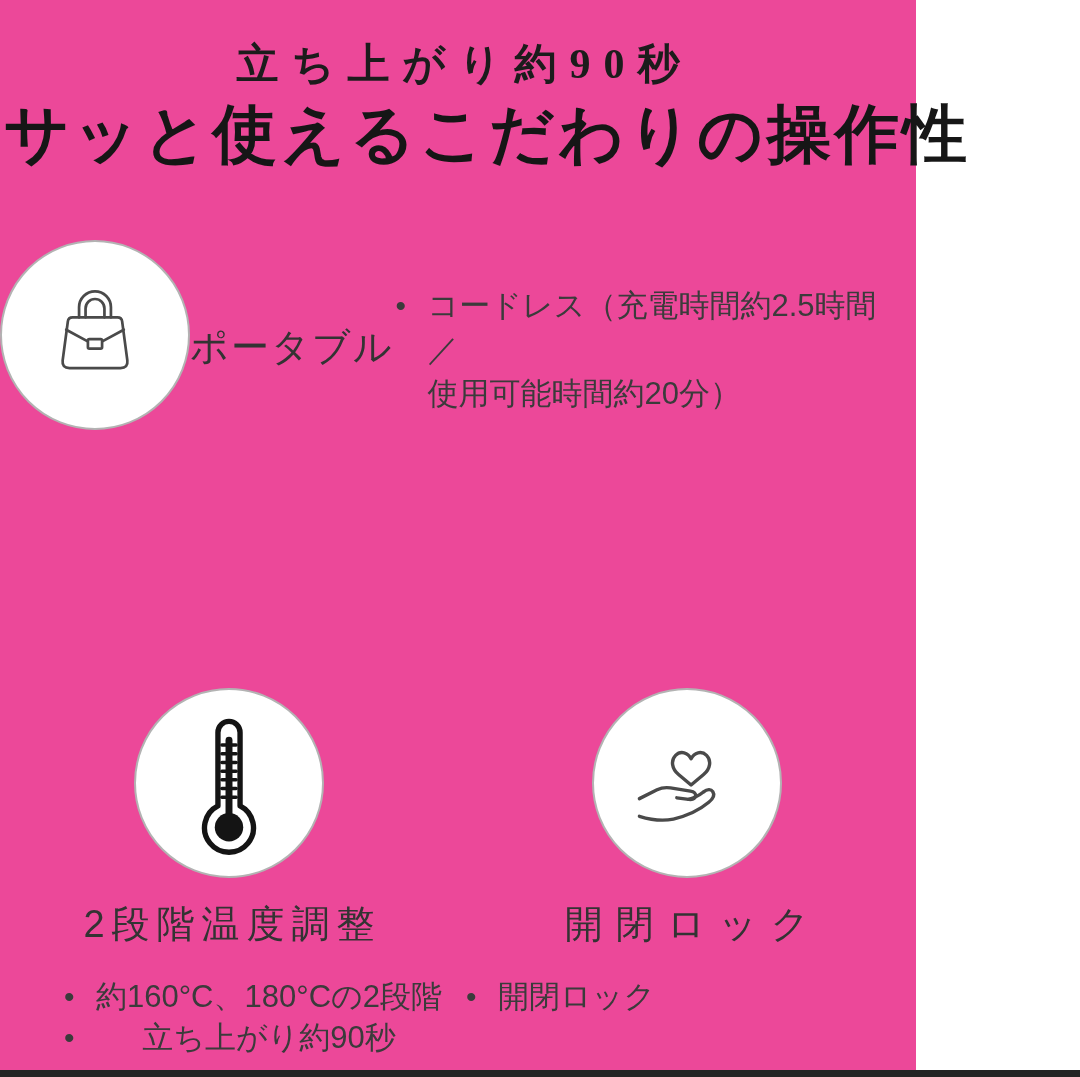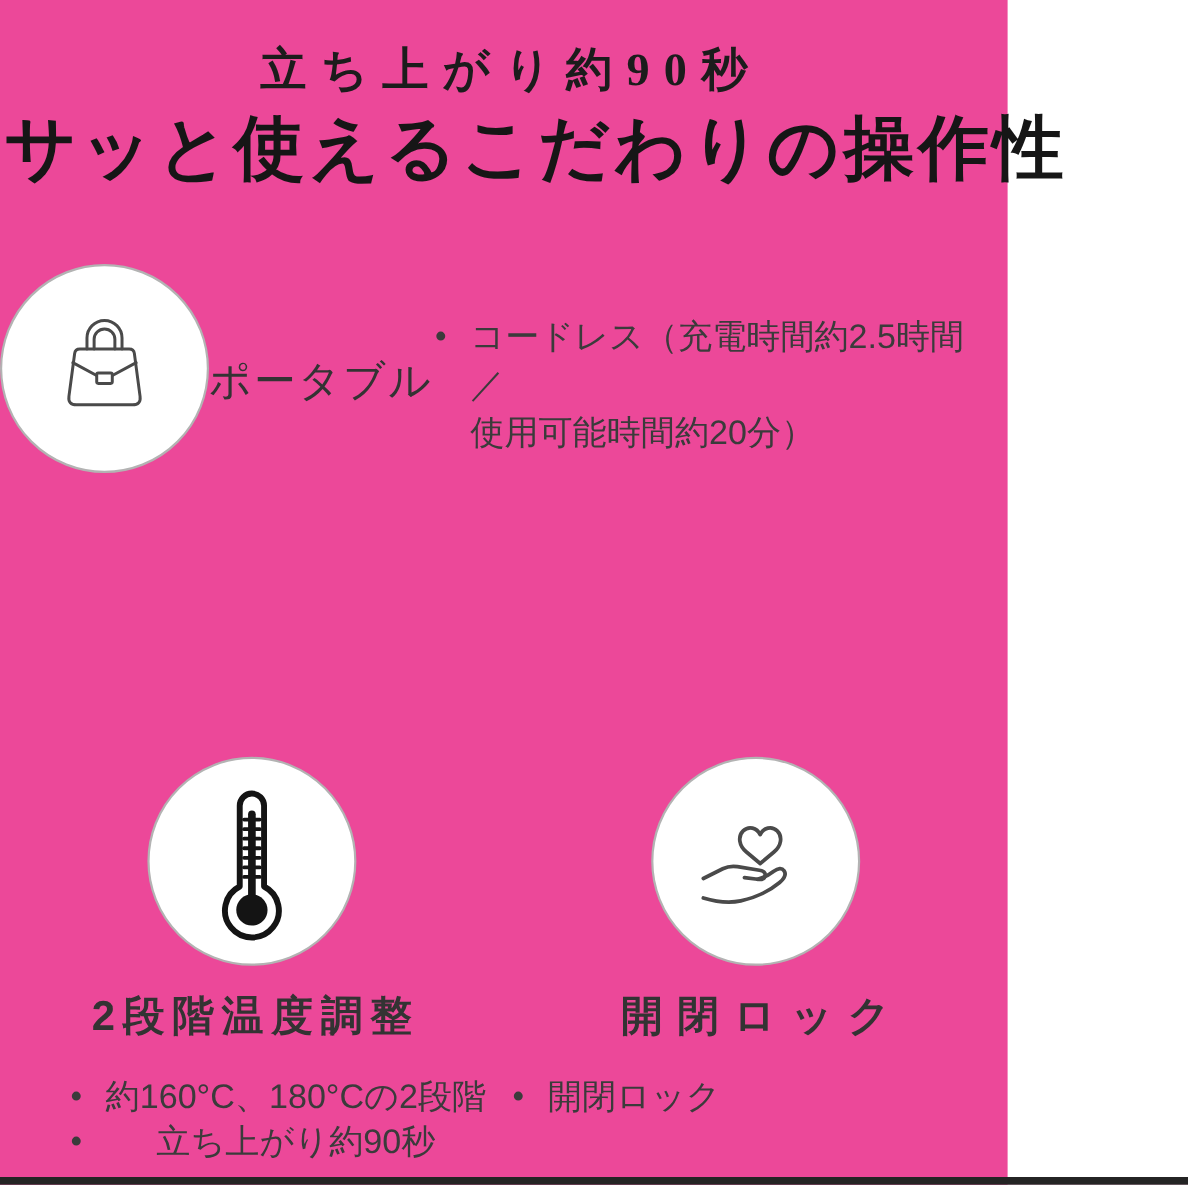--- a/index.html
+++ b/index.html
@@ -53,21 +53,21 @@
   }
   .bullet-list li::before{
     content:"\2022";
     position:absolute;left:2px;top:0;
     font-size:30px;color:#3b3b3b;
   }
   .feature-portable .bullet-list{margin-top:30px;width:512px;}
 
   .features-row{position:absolute;top:688px;left:0;right:0;display:flex;}
   .feature-col{flex:1;display:flex;flex-direction:column;align-items:center;}
-  .feature-col .feature-label{margin-top:24px;font-weight:bold;}
+  .feature-col .feature-label{margin-top:24px;}
   .label-temp{letter-spacing:7px;padding-left:7px;}
   .label-safety{letter-spacing:13px;padding-left:13px;}
   .feature-col .bullet-list{margin-top:28px;align-self:flex-start;text-align:center;}
   .feature-col .bullet-list li{line-height:41px;}
   .col-temp .bullet-list{margin-left:62px;}
   .col-safety .bullet-list{margin-left:6px;}
 
   
   .icon-svg{display:block;}
   .icon-bag{width:118px;height:118px;}

